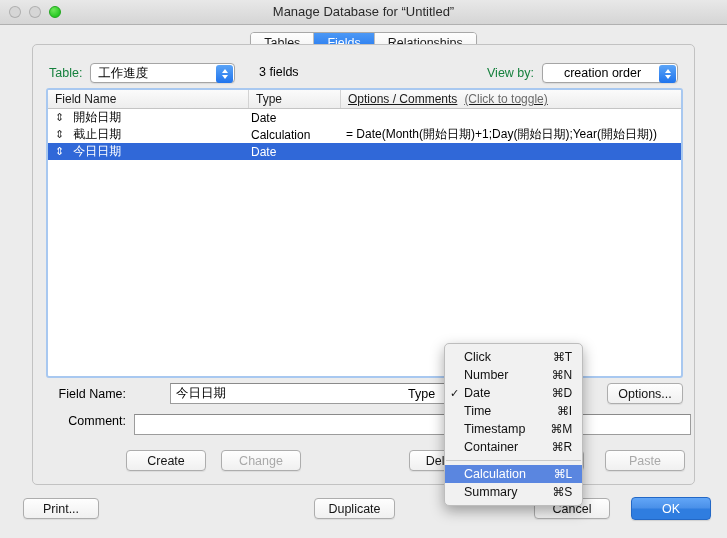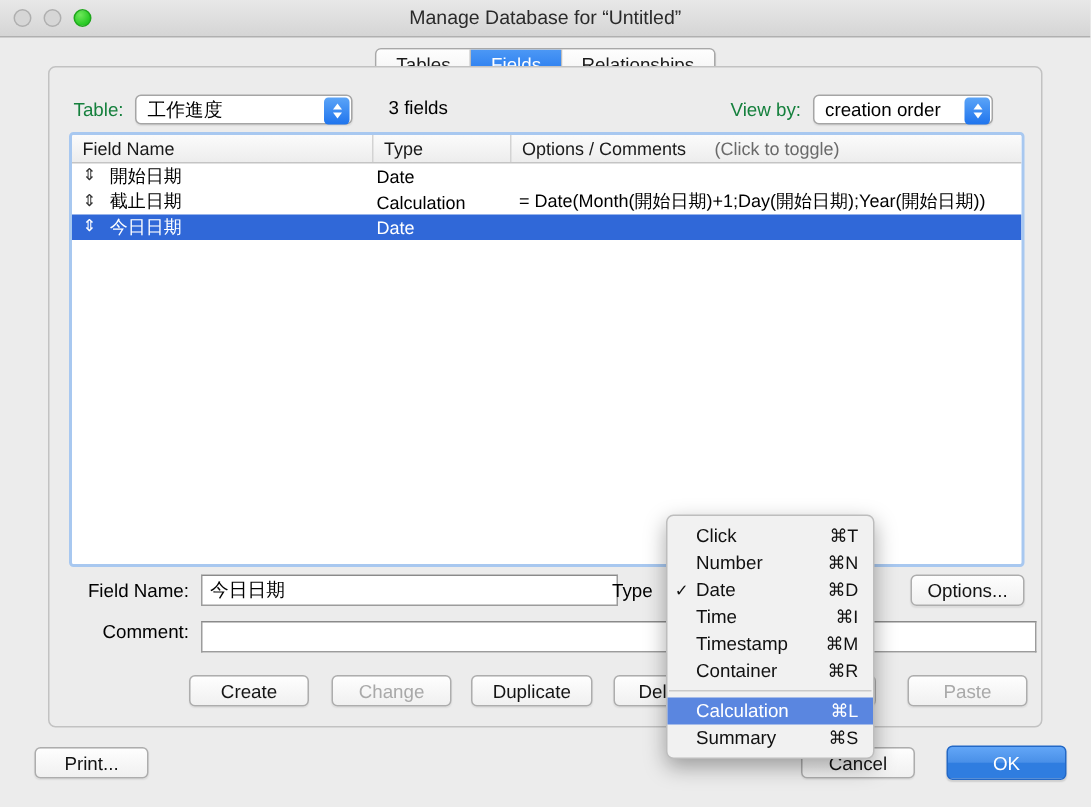--- a/index.html
+++ b/index.html
@@ -150,21 +150,21 @@
     left: 259px; top: 65px;
     font-size: 12.5px;
   }
   #viewby-row {
     position: absolute;
     left: 487px; top: 63px;
     display: flex;
     align-items: center;
     gap: 8px;
   }
-  #viewby-popup { width: 120px; }
+  #viewby-popup { width: 136px; justify-content: center; }
 
   
   #listpanel {
     position: absolute;
     left: 46px; top: 88px;
     width: 637px; height: 290px;
     background: #fff;
     border: 2px solid #a8c8f0;
     border-radius: 3px;
     overflow: hidden;
@@ -180,21 +180,21 @@
   #listhead .hcell {
     display: flex;
     align-items: center;
     padding-left: 7px;
     border-right: 1px solid #d3d3d3;
     height: 100%;
   }
   #listhead .hcell:last-child { border-right: none; }
   .col-name { width: 201px; }
   .col-type { width: 92px; }
-  .col-opts { flex: 1; display: flex; gap: 19px; }
+  .col-opts { flex: 1; display: flex; gap: 7px; text-decoration: underline; }
   .hint { color: #6a6a6a; }
 
   .frow {
     display: flex;
     height: 17px;
     align-items: center;
     font-size: 12px;
     cursor: default;
   }
   .frow.selected { background: #3068d8; color: #fff; }
@@ -213,20 +213,21 @@
   .frow.selected .handle { color: #fff; }
   .frow .c-type { width: 92px; padding-left: 2px; }
   .frow .c-opts { flex: 1; padding-left: 5px; white-space: nowrap; }
 
   
   #form-fieldname {
     position: absolute;
     left: 46px; top: 383px;
     display: flex;
     align-items: center;
+    gap: 36px;
   }
   #form-fieldname .lbl { width: 80px; text-align: right; font-size: 12.5px; }
   .tinput {
     height: 21px;
     background: #fff;
     border: 1px solid #9c9c9c;
     border-top-color: #8a8a8a;
     padding: 0 5px;
     font-size: 12.5px;
     line-height: 19px;
@@ -273,21 +274,21 @@
 
   #btn-row {
     position: absolute;
     left: 0; top: 450px;
     width: 619px;
     height: 22px;
   }
   #btn-row .pushbtn { position: absolute; top: 0; }
   #create-btn   { left: 126px; width: 80px; }
   #change-btn   { left: 221px; width: 80px; }
-  #duplicate-btn{ left: 314px; width: 81px; }
+  #duplicate-btn{ left: 314px; width: 81px; margin-top: 48px; }
   #delete-btn   { left: 409px; width: 80px; }
   #copy-btn     { left: 504px; width: 80px; }
   #paste-btn    { left: 605px; width: 80px; }
 
   
   #print-btn {
     position: absolute;
     left: 23px; top: 498px;
     width: 76px;
   }

